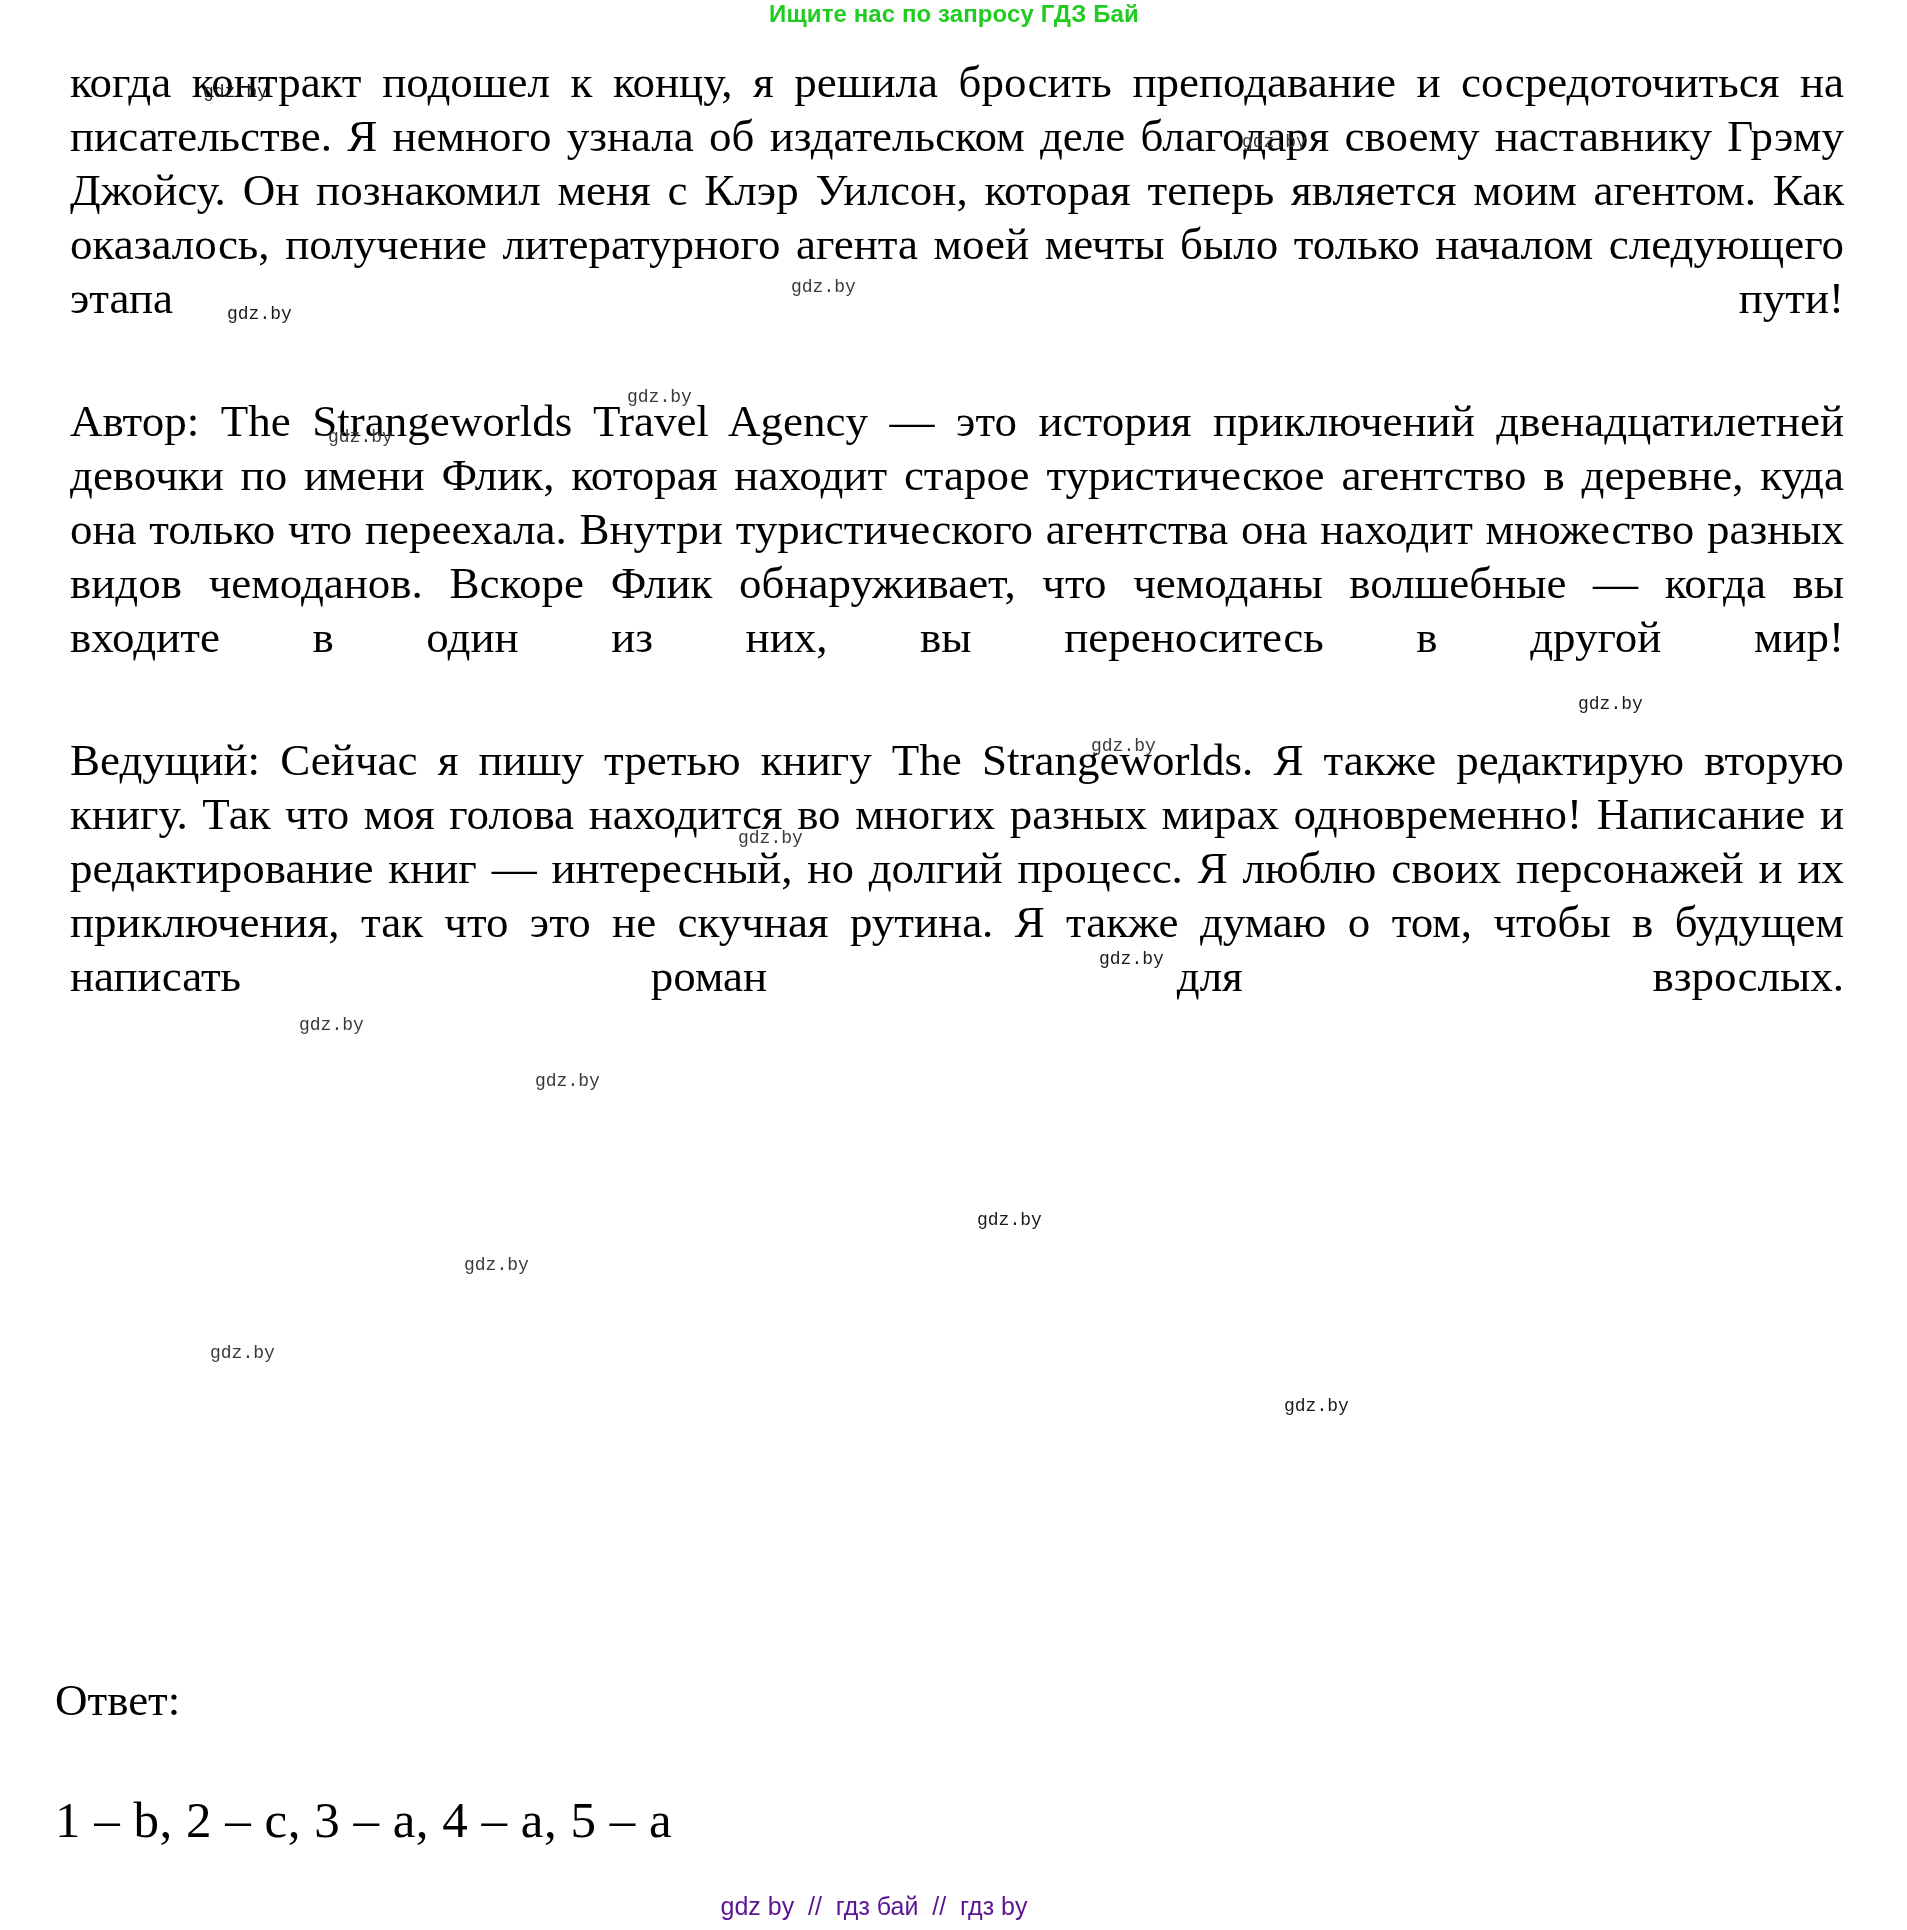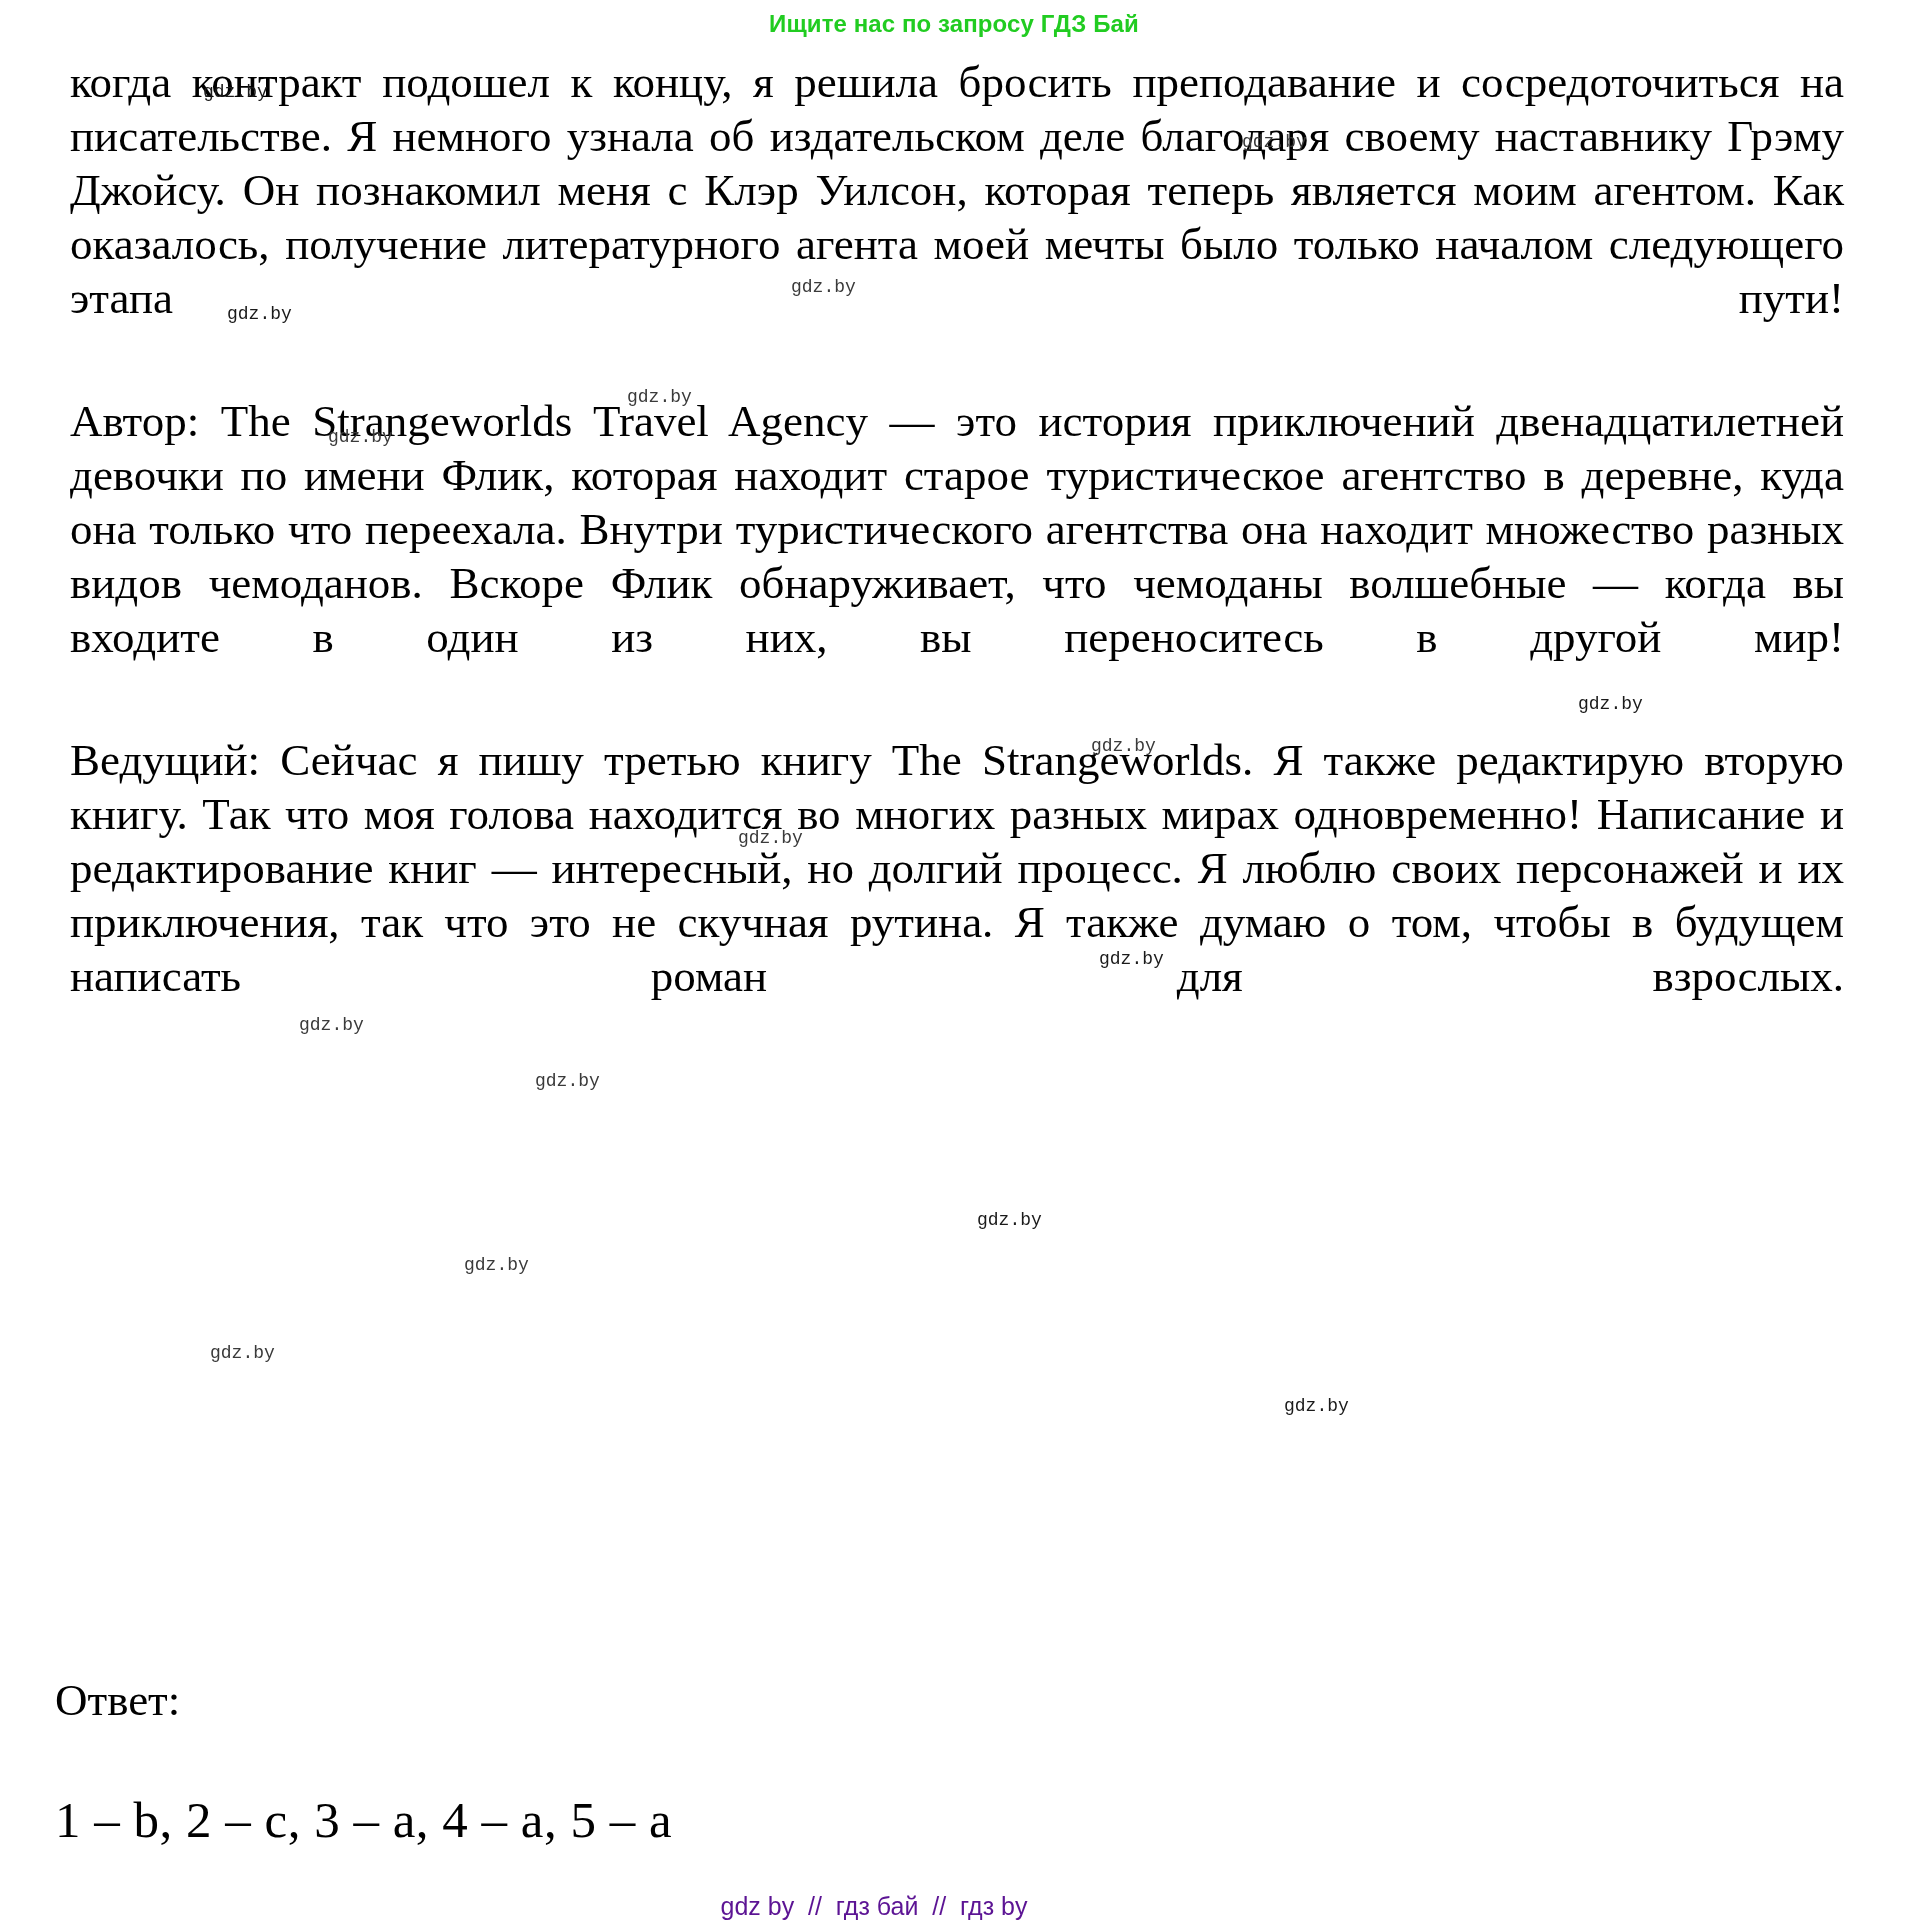--- a/index.html
+++ b/index.html
@@ -18,21 +18,21 @@
   }
 
   
   .promo-banner {
     position: absolute;
     top: 0;
     left: 0;
     width: 1908px;
     height: 38px;
     display: flex;
-    align-items: flex-end;
+    align-items: flex-start;
     justify-content: center;
   }
   .promo-banner-text {
     font-family: "Liberation Sans", "DejaVu Sans", sans-serif;
     font-size: 24px;
     font-weight: 700;
     color: #21cc21;
     letter-spacing: 0.1px;
     white-space: nowrap;
   }

